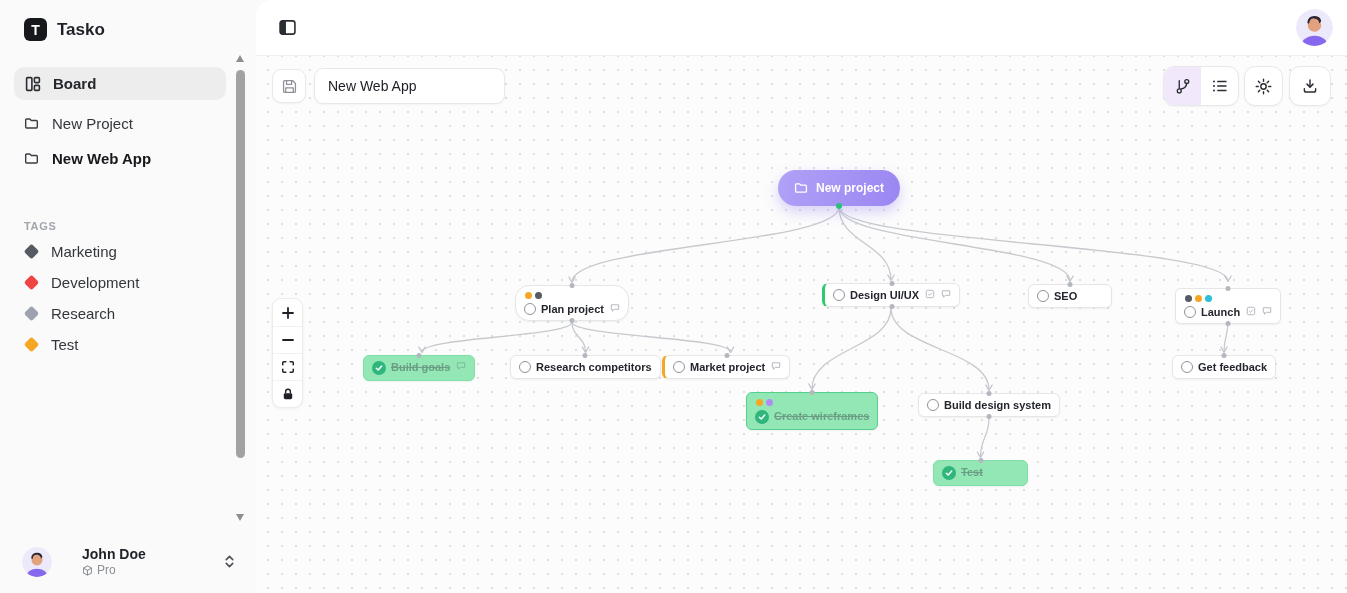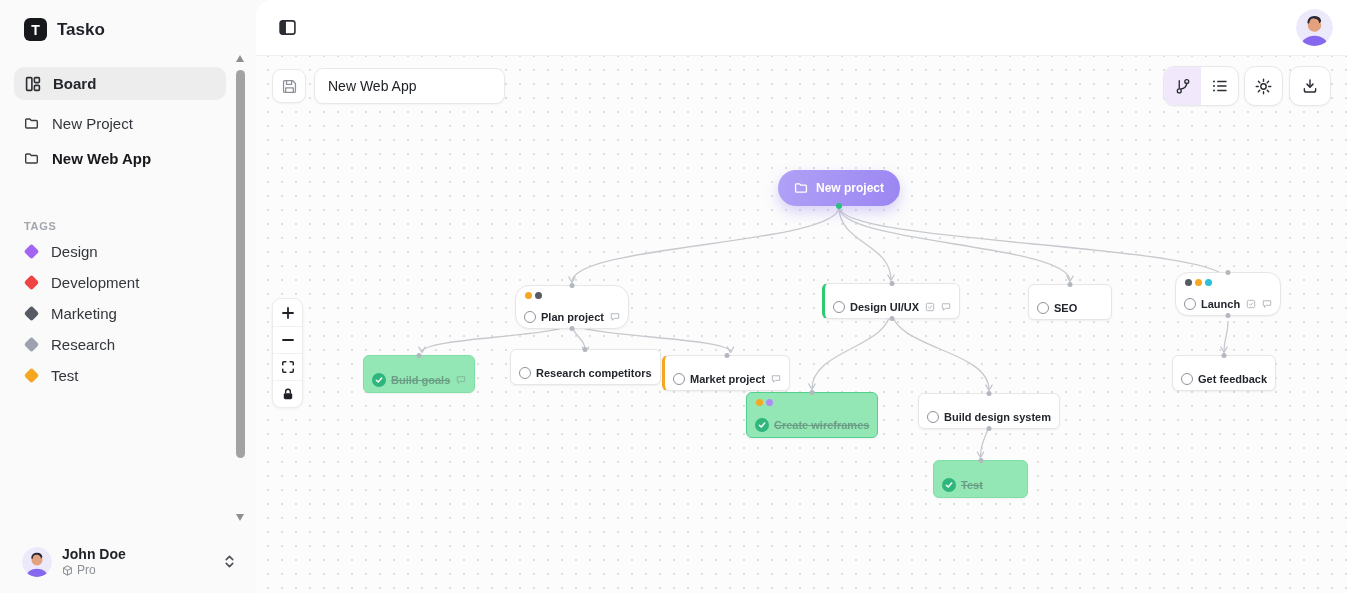--- a/index.html
+++ b/index.html
@@ -21,21 +21,21 @@
   .proj-item { display:flex; align-items:center; gap:13px; padding:9px 0 9px 24px; font-size:15px; color:#33363c; cursor:pointer; }
   .proj-item.active { font-weight:bold; color:#17181c; }
   .proj-item svg { color:#3a3d43; flex:none; }
   .tag-list { margin-top:4px; }
   .tag-item { display:flex; align-items:center; gap:14px; padding:7px 0 7px 26px; font-size:15px; color:#33363c; cursor:pointer; }
   .tag-diamond { width:11px; height:11px; border-radius:2.5px; transform:rotate(45deg); flex:none; }
   .side-spacer { flex:1; }
   .help-item { display:flex; align-items:center; gap:12px; padding:10px 24px; font-size:15px; color:#2a2d33; cursor:pointer; }
   .user-row { display:flex; align-items:center; padding:4px 20px 16px 22px; gap:10px; }
   .avatar-sm { width:30px; height:30px; border-radius:50%; overflow:hidden; flex:none; }
-  .user-meta { display:flex; flex-direction:column; gap:1px; }
+  .user-meta { display:flex; flex-direction:column; gap:1px;margin-left:20px; }
   .user-name { font-weight:bold; font-size:14px; color:#1e2127; }
   .user-plan { display:flex; align-items:center; gap:4px; font-size:12px; color:#8b9097; }
   .unfold-btn { margin-left:auto; color:#4b4f56; cursor:pointer; display:flex; }
   
   .sbar { position:absolute; right:10px; top:55px; width:11px; height:466px; }
   .sbar-up { position:absolute; top:0; left:1px; width:0; height:0; border-left:4.5px solid transparent; border-right:4.5px solid transparent; border-bottom:7px solid #8f8f8f; }
   .sbar-thumb { position:absolute; top:15px; left:1px; width:9px; height:388px; border-radius:5px; background:#a2a2a2; cursor:pointer; }
   .sbar-down { position:absolute; bottom:0; left:1px; width:0; height:0; border-left:4.5px solid transparent; border-right:4.5px solid transparent; border-top:7px solid #8f8f8f; }
 
   
@@ -61,21 +61,21 @@
   .dl-pos { right:16px; width:42px; }
 
   .zoom-panel { position:absolute; left:16px; top:242px; width:31px; background:#fff; border:1px solid #ececec; border-radius:9px; box-shadow:0 1px 3px rgba(0,0,0,.06); display:flex; flex-direction:column; overflow:hidden; }
   .zoom-btn { height:27px; display:flex; align-items:center; justify-content:center; color:#1e2127; cursor:pointer; }
   .zoom-btn + .zoom-btn { border-top:1px solid #f1f1f1; }
 
   
   .node { position:absolute; background:#fff; border:1px solid #e6e6e6; border-radius:6px; box-shadow:0 1px 2px rgba(0,0,0,.05); padding:5px 8px; white-space:nowrap; }
   .node .dots { display:flex; gap:3px; margin:1px 0 4px 1px; }
   .node .dot { width:7px; height:7px; border-radius:50%; }
-  .node .row { display:flex; align-items:center; gap:5px;margin-top:12px; }
+  .node .row { display:flex; align-items:flex-start; gap:5px; }
   .node .circle { width:12px; height:12px; border:1.6px solid #8d9299; border-radius:50%; flex:none; background:#fff; }
   .node .label { font-size:11px; font-weight:bold; color:#23262d; }
   .node .mini { color:#b4b8bf; display:flex; margin-left:1px; }
   .node.done { background:#93e7b5; border-color:#7fdfa7; }
   .node.done .label { color:#6b9e85; text-decoration:line-through; }
   .node.done .mini { color:#7fb99c; }
   .node.selected { border-color:#55cf8e; }
   .done-check { width:14px; height:14px; border-radius:50%; background:#2fb67c; color:#fff; display:flex; align-items:center; justify-content:center; flex:none; }
   .node.root { background:linear-gradient(105deg,#b1a1f6,#9b86f2); border:none; border-radius:18px; box-shadow:0 6px 14px rgba(150,130,240,.35); padding:0 16px; height:36px; display:flex; align-items:center; justify-content:center; gap:8px; color:#fff; }
   .node.root .label { color:#fff; font-size:12px; }
@@ -117,30 +117,26 @@
           </svg>
           <span>New Web App</span>
         </div>
       </div>
 
     <div class="section-row" style="margin-top:44px;">
       <span class="section-label">TAGS</span>
     </div>
     <div class="tag-list" id="tag-list">
         <div class="tag-item">
-          <span class="tag-diamond" style="background:#a463f2"></span>
-          <span>Design</span>
+          <span class="tag-diamond" style="background:#565b63"></span>
+          <span>Marketing</span>
         </div>
         <div class="tag-item">
           <span class="tag-diamond" style="background:#ef4444"></span>
           <span>Development</span>
-        </div>
-        <div class="tag-item">
-          <span class="tag-diamond" style="background:#565b63"></span>
-          <span>Marketing</span>
         </div>
         <div class="tag-item">
           <span class="tag-diamond" style="background:#9ca3af"></span>
           <span>Research</span>
         </div>
         <div class="tag-item">
           <span class="tag-diamond" style="background:#f5a623"></span>
           <span>Test</span>
         </div>
       </div>
@@ -264,21 +260,21 @@
             <span class="handle top"></span>
             <span class="handle bottom"></span>
           </div>
           <div class="node" style="left: 772px; top: 228px; min-width: 84px;">
             <div class="row">
               <span class="circle"></span>
               <span class="label">SEO</span>
             </div>
             <span class="handle top"></span>
           </div>
-          <div class="node" style="left: 919px; top: 216px; min-width: 86px; border-radius: 13px;">
+          <div class="node" style="left: 919px; top: 232px; min-width: 86px;">
             <div class="dots">
               <span class="dot" style="background:#565b63"></span>
               <span class="dot" style="background:#f5a623"></span>
               <span class="dot" style="background:#2bbfd9"></span>
             </div>
             <div class="row">
               <span class="circle"></span>
               <span class="label">Launch</span>
               <span class="mini">
                 <svg width="10" height="10" viewBox="0 0 14 14" fill="none" stroke="currentColor" stroke-width="1.4" stroke-linejoin="round">
@@ -304,21 +300,21 @@
               </span>
               <span class="label">Build goals</span>
               <span class="mini">
                 <svg width="10" height="10" viewBox="0 0 14 14" fill="none" stroke="currentColor" stroke-width="1.4" stroke-linejoin="round">
                   <path d="M1.8 2.5h10.4v6.4H6.2L3.4 11.5V8.9H1.8z"></path>
                 </svg>
               </span>
             </div>
             <span class="handle top"></span>
           </div>
-          <div class="node" style="left: 254px; top: 293px; min-width: 141px;">
+          <div class="node" style="left: 254px; top: 299px; min-width: 141px;">
             <div class="row">
               <span class="circle"></span>
               <span class="label">Research competitors</span>
             </div>
             <span class="handle top"></span>
           </div>
           <div class="node" style="left: 406px; top: 299px; min-width: 114px; border-left: 3px solid rgb(245, 166, 35);">
             <div class="row">
               <span class="circle"></span>
               <span class="label">Market project</span>

